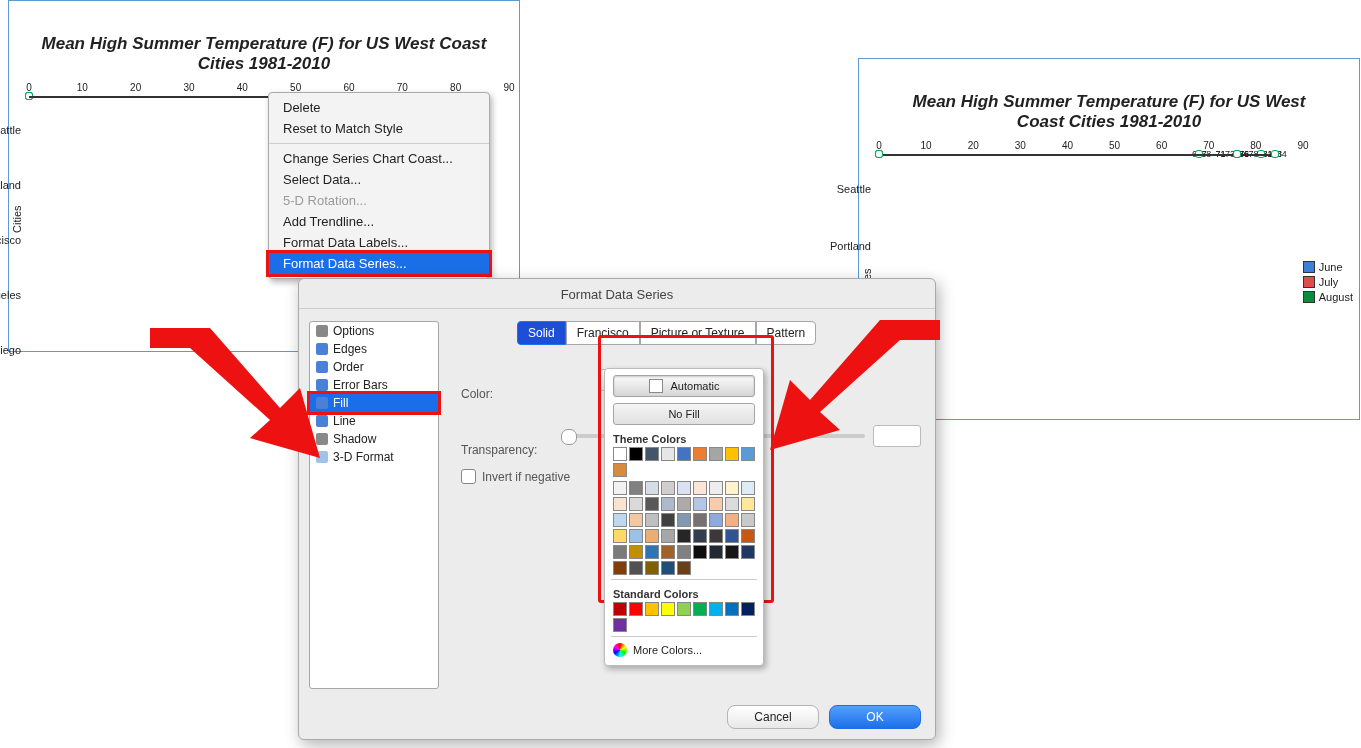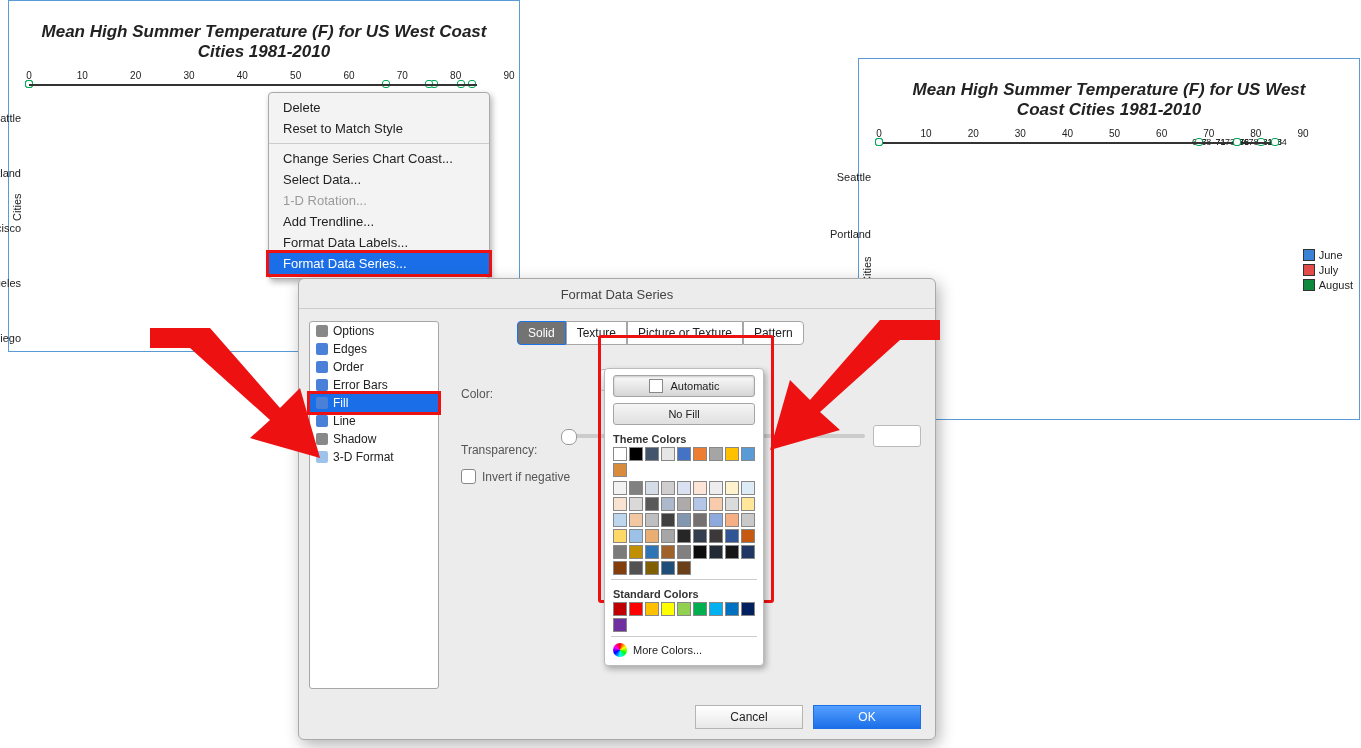--- a/index.html
+++ b/index.html
@@ -1,20 +1,20 @@
 <!DOCTYPE html>
 <html><head>
 <meta charset="utf-8">
 <style>
   html,body{margin:0;padding:0;background:#fff;font-family:-apple-system,Helvetica,Arial,sans-serif;font-size:13px;color:#222;}
   body{width:1361px;height:748px;position:relative;overflow:hidden;}
   .chart-box{position:absolute;border:1px solid #5a9bd5;background:#fff;}
   .chart-box.left{left:8px;top:0;width:510px;height:350px;}
   .chart-box.right{left:858px;top:58px;width:500px;height:360px;}
-  .chart-title{font:bold italic 17px Arial;text-align:center;padding:21px 30px 0;}
+  .chart-title{font:bold italic 17px Arial;text-align:center;padding:21px 30px 0;margin-top:12px;}
   .plot-wrap{display:flex;height:calc(100% - 60px);}
   .ylabel{writing-mode:vertical-rl;transform:rotate(180deg);text-align:center;font-size:11px;padding:0 2px;}
   .plot{flex:1;position:relative;margin:8px 10px 4px 4px;}
   .grid{position:absolute;left:0;top:0;right:0;bottom:14px;}
   .gline{position:absolute;top:0;bottom:0;width:1px;background:#c8c8c8;}
   .xticks{position:absolute;left:0;right:0;bottom:0;height:14px;}
   .xtick{position:absolute;font-size:10px;transform:translateX(-50%);}
   .cats{position:absolute;left:-80px;top:14px;bottom:0;width:80px;}
   .cat{position:absolute;font-size:11px;right:4px;transform:translateY(-50%);text-align:right;}
   .bars{position:absolute;left:0;right:0;top:14px;bottom:0;}
@@ -38,33 +38,33 @@
   .dlg-body{position:absolute;left:10px;top:36px;right:10px;bottom:44px;}
   .sidepanel{position:absolute;left:0;top:6px;width:128px;bottom:6px;background:#fff;border:1px solid #a6a6a6;border-radius:3px;font-size:12px;}
   .sp-item{display:flex;align-items:center;padding:2px 6px;gap:5px;}
   .sp-item.sel{background:#1a6fe8;color:#fff;border:3px solid #e11;margin:-3px;}
   .sp-ico{width:12px;height:12px;display:inline-block;}
   .rightpane{position:absolute;left:152px;top:6px;right:4px;bottom:6px;}
   .tabs{display:flex;gap:0;margin-bottom:14px;margin-left:56px;}
   .seg{padding:4px 10px;font-size:12px;background:#fff;border:1px solid #a6a6a6;}
   .seg:first-child{border-radius:4px 0 0 4px;}
   .seg:last-child{border-radius:0 4px 4px 0;}
-  .seg.active{background:#737373;color:#fff;border-color:#1a73e8;}
+  .seg.active{background:#1d4ed8;color:#fff;border-color:#1a73e8;}
   .row{display:flex;align-items:center;margin:6px 0;font-size:12px;color:#555;}
   .row label{width:100px;margin-top:28px;}
   .slider{flex:1;height:4px;background:#ccc;border-radius:2px;margin-right:8px;position:relative;}
   .slider .thumb{position:absolute;left:0;top:-5px;width:14px;height:14px;border-radius:7px;background:#fff;border:1px solid #999;}
   .stepper{width:46px;height:20px;border:1px solid #bbb;border-radius:3px;background:#fff;display:flex;align-items:center;justify-content:center;font-size:11px;}
   .checkbox{width:13px;height:13px;border:1px solid #888;border-radius:3px;margin-right:6px;background:#fff;}
   .dropdown{position:relative;width:150px;height:20px;background:linear-gradient(#fdfdfd,#e6e6e6);border:1px solid #bcbcbc;border-radius:4px;font-size:11px;display:flex;align-items:center;justify-content:center;}
   .dropdown .arrow{position:absolute;right:0;top:0;bottom:0;width:17px;background:#2f72d6;border-radius:0 4px 4px 0;}
   .dropdown .arrow:before{content:"";position:absolute;left:4px;top:4px;border:4px solid transparent;border-bottom-color:#fff;}
   .dropdown .arrow:after{content:"";position:absolute;left:4px;bottom:4px;border:4px solid transparent;border-top-color:#fff;}
   .dlg-buttons{position:absolute;right:14px;bottom:10px;display:flex;gap:10px;}
-  .btn{min-width:62px;padding:4px 22px;font-size:12px;border:1px solid #b4b4b4;border-radius:0;background:linear-gradient(#fff,#e8e8e8);text-align:center;}
+  .btn{min-width:62px;padding:4px 14px;font-size:12px;border:1px solid #b4b4b4;border-radius:8px;background:linear-gradient(#fff,#e8e8e8);text-align:center;}
   .btn.primary{background:linear-gradient(#54a0ff,#1c6fe8);color:#fff;border-color:#1c6fe8;}
 
   
   .color-popup{position:absolute;left:604px;top:340px;width:158px;background:#fff;border:1px solid #bcbcbc;border-radius:4px;box-shadow:2px 3px 6px rgba(0,0,0,.3);font-size:11px;padding-bottom:6px;}
   .hl-red{border:3px solid #e11;}
   .cp-btn{margin:6px 8px 4px;height:20px;border:1px solid #a5a5a5;border-radius:3px;display:flex;align-items:center;justify-content:center;background:linear-gradient(#f5f5f5,#e0e0e0);}
   .cp-btn.auto{background:linear-gradient(#fafafa,#d6d6d6);box-shadow:inset 0 1px 2px rgba(0,0,0,.2);}
   .cp-lbl{padding:4px 8px 2px;font-weight:bold;color:#333;}
   .sw-grid{display:flex;flex-wrap:wrap;padding:0 8px;gap:2px;}
   .sw{width:12px;height:12px;border:1px solid #888;}
@@ -245,21 +245,21 @@
     </div>
   </div>
 </div>
 
 <div class="ctxmenu" id="ctx">
     <div class="mi">Delete</div>
     <div class="mi">Reset to Match Style</div>
     <div class="sep"></div>
     <div class="mi">Change Series Chart Coast...</div>
     <div class="mi">Select Data...</div>
-    <div class="mi disabled">1-D Rotation...</div>
+    <div class="mi disabled">5-D Rotation...</div>
     <div class="mi">Add Trendline...</div>
     <div class="mi">Format Data Labels...</div>
     <div class="mi sel">Format Data Series...</div>
   </div>
 
 <div class="dialog">
   <div class="dlg-title">Format Data Series</div>
   <div class="dlg-body">
     <div class="sidepanel" id="sidep">
         <div class="sp-item">
@@ -291,21 +291,21 @@
           <span>Shadow</span>
         </div>
         <div class="sp-item">
           <span class="sp-ico" style="background: rgb(158, 195, 234); border-radius: 2px;"></span>
           <span>3-D Format</span>
         </div>
       </div>
     <div class="rightpane">
       <div class="tabs" id="tabs">
           <div class="seg active">Solid</div>
-          <div class="seg">Texture</div>
+          <div class="seg">Francisco</div>
           <div class="seg">Picture or Texture</div>
           <div class="seg">Pattern</div>
         </div>
       <div class="row">
         <label>Color:</label>
         <div style="width:30px"></div>
         <div class="dropdown" style="margin-left:8px">
           <span>Automatic</span>
           <span class="arrow"></span>
         </div>

